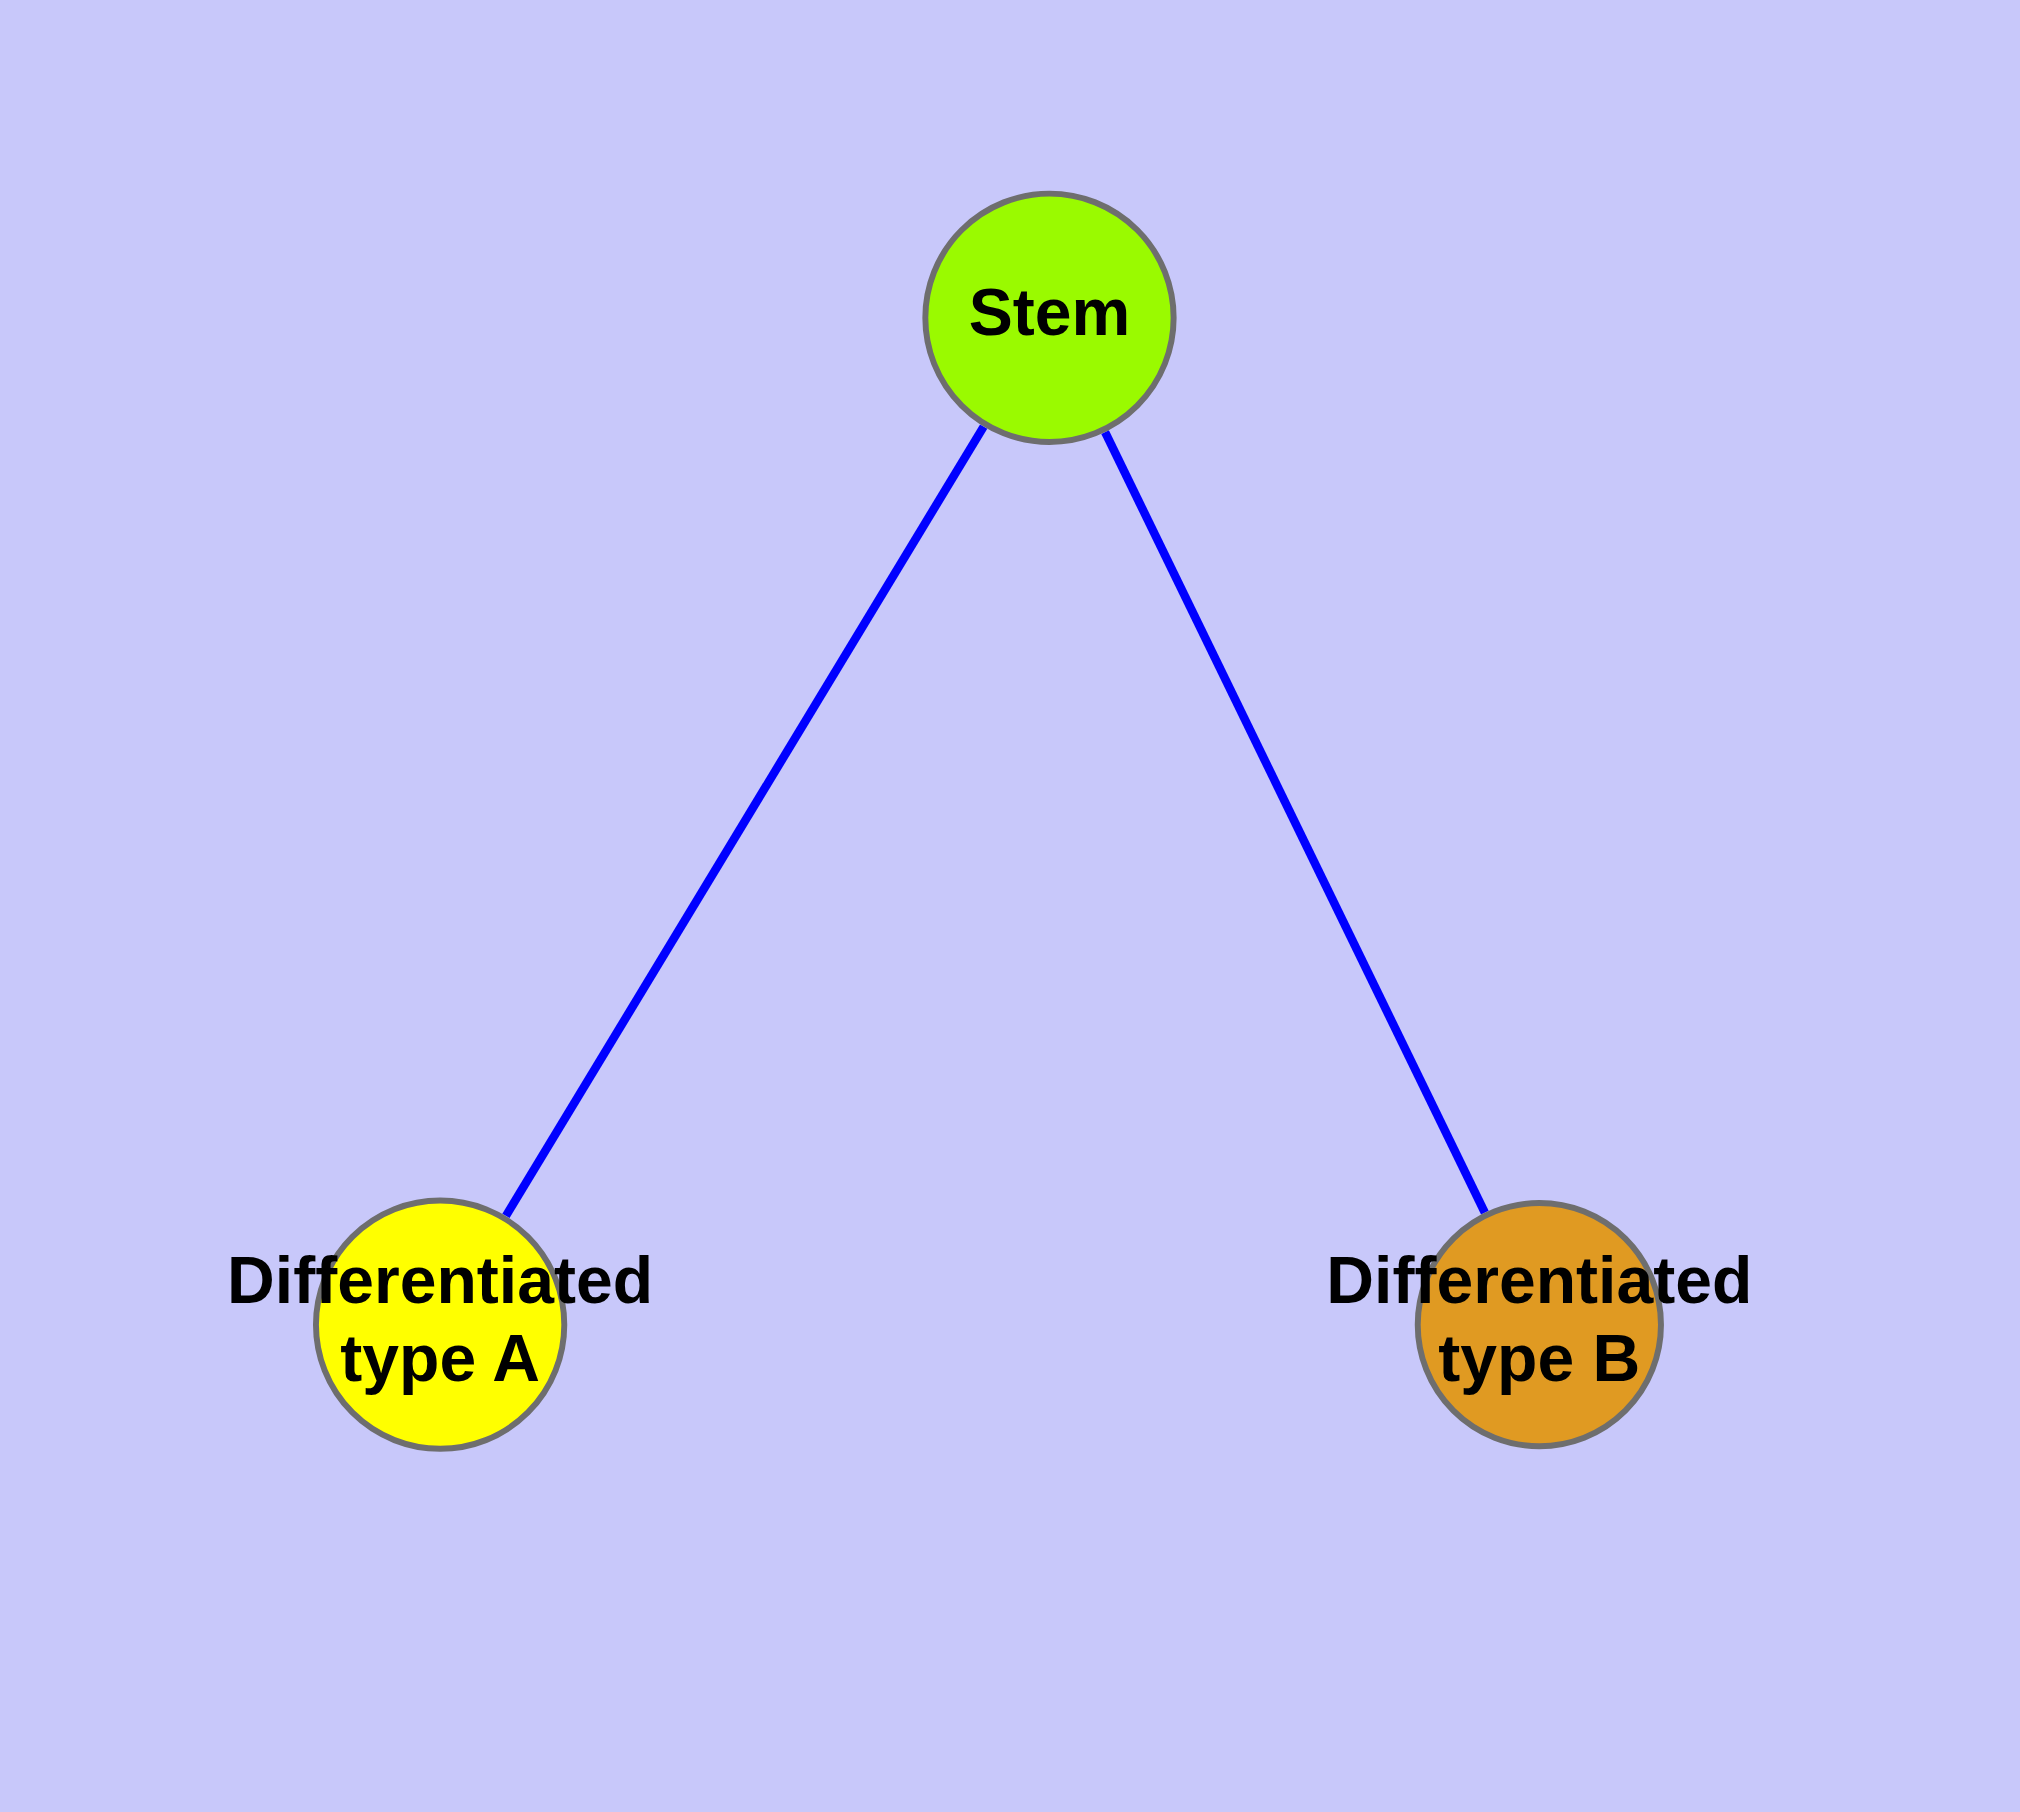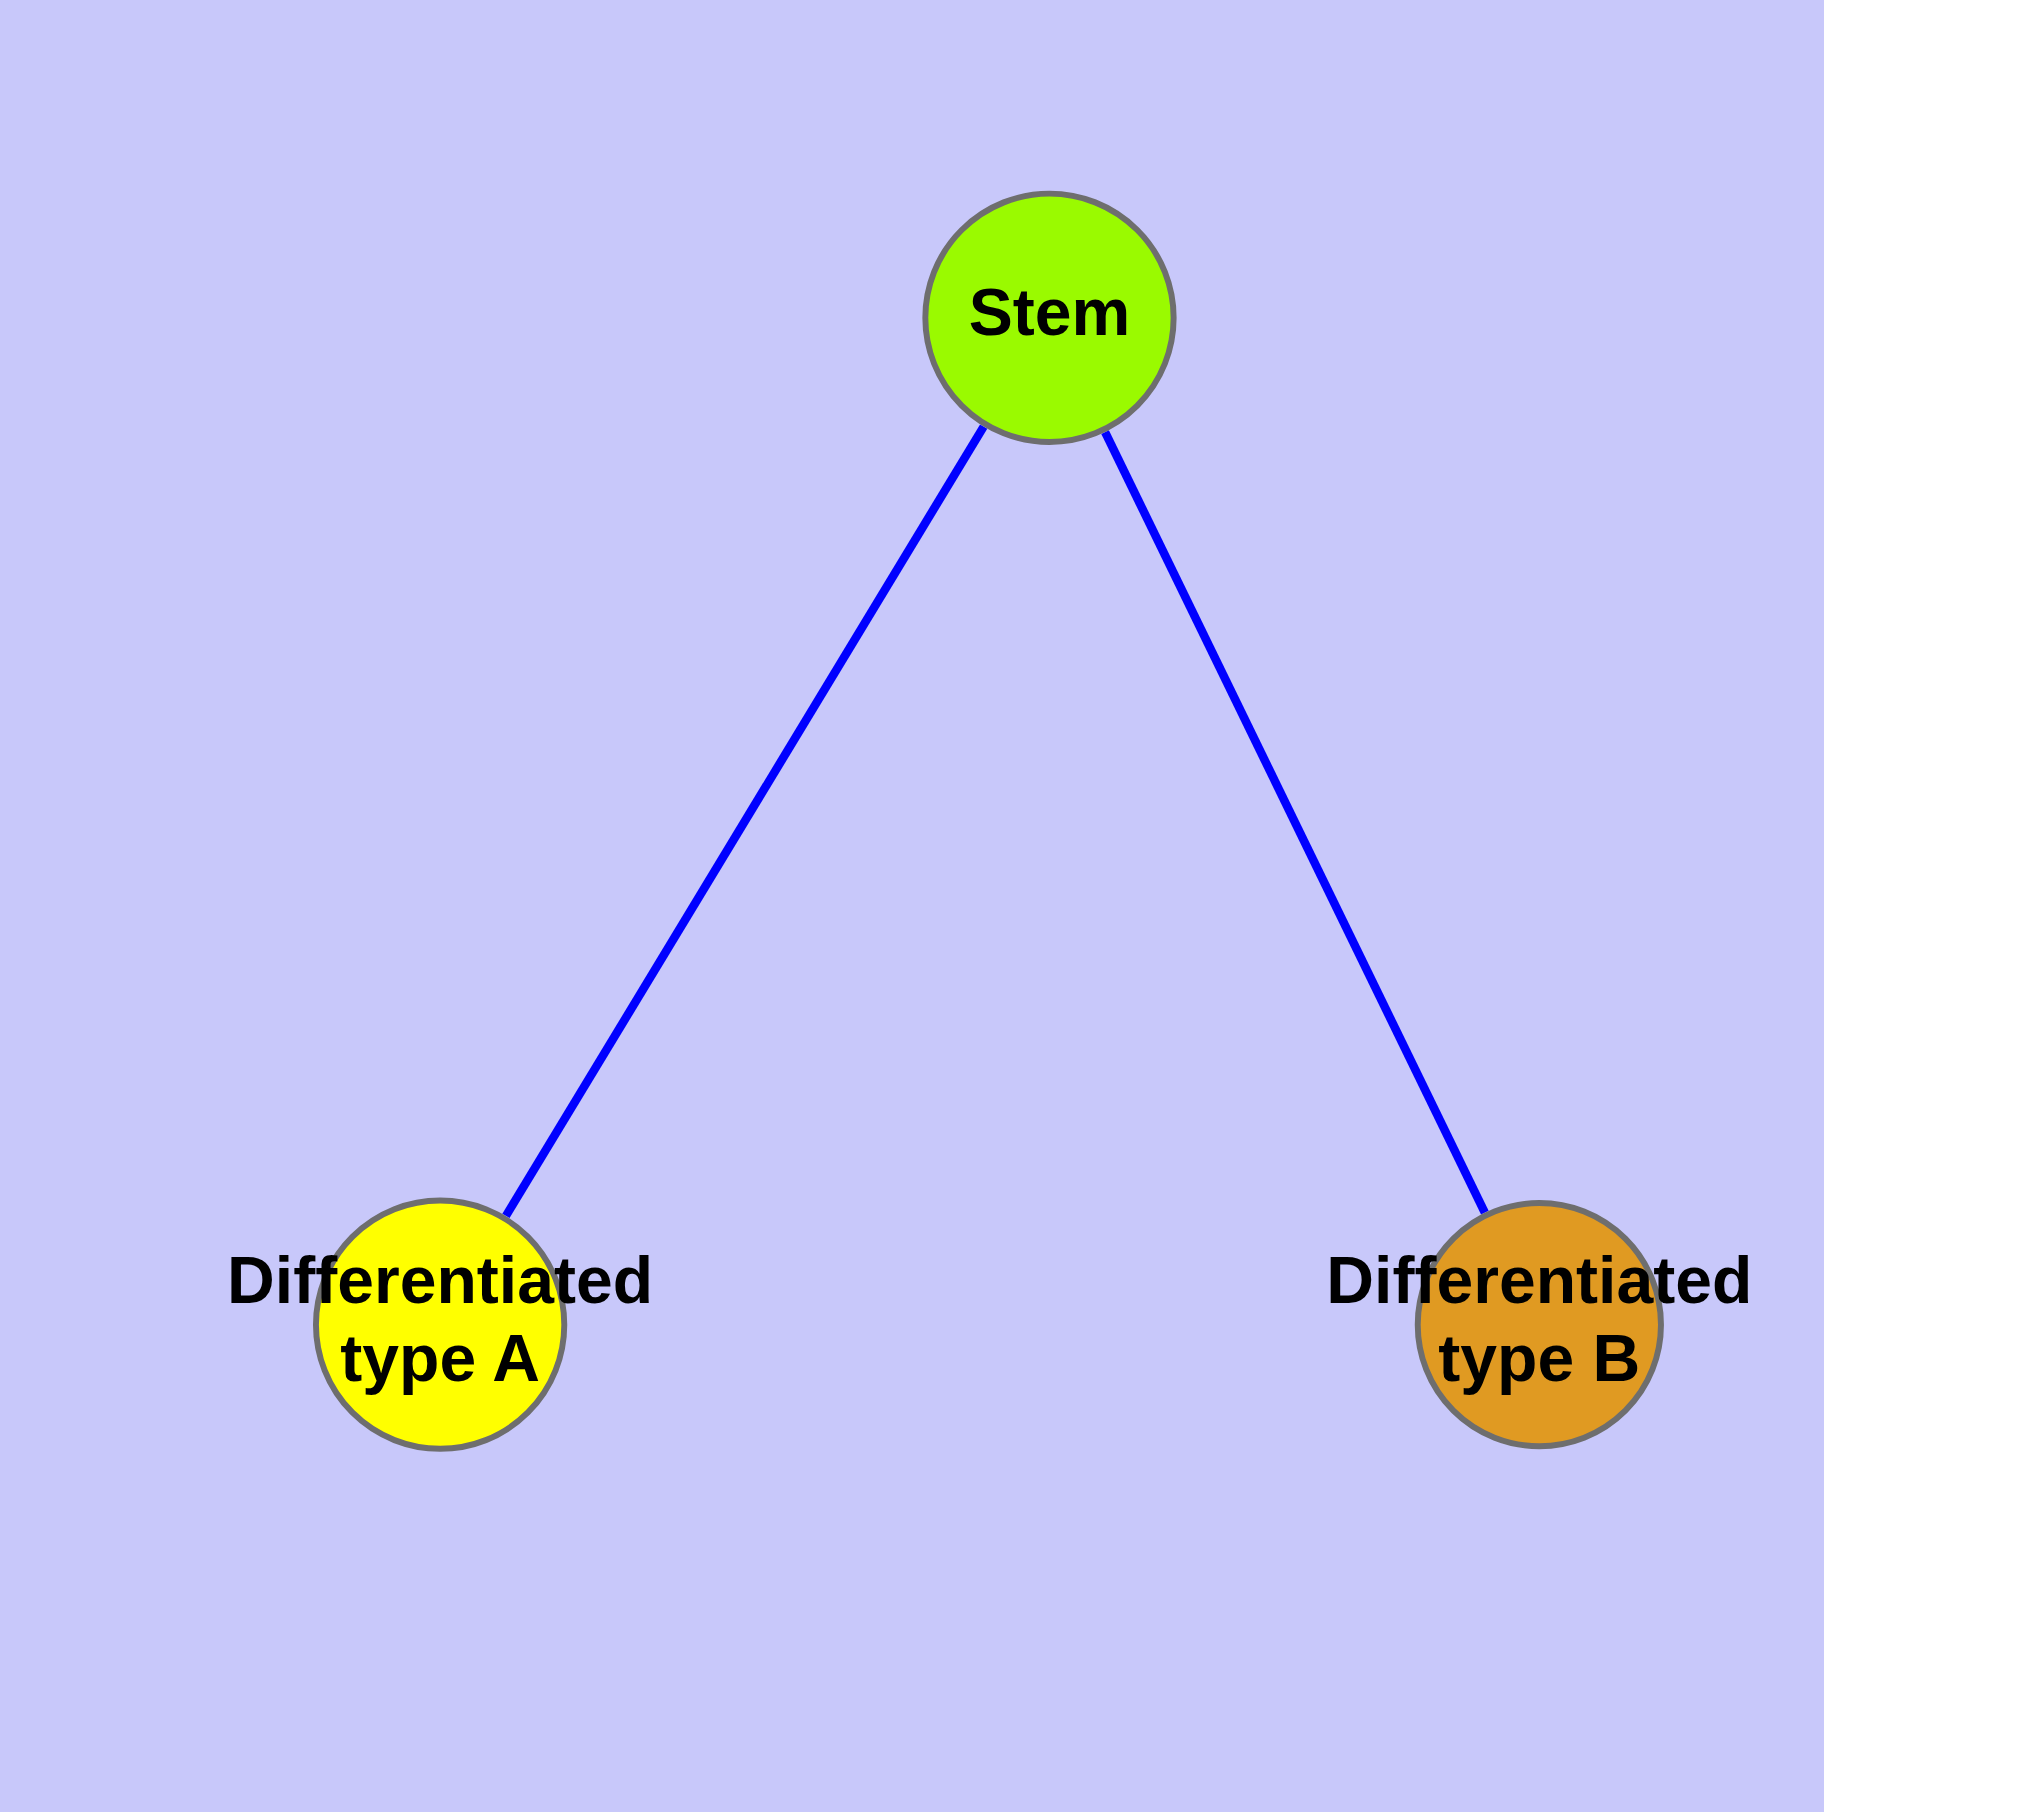--- a/index.html
+++ b/index.html
@@ -28,21 +28,21 @@
     font-weight: bold;
     fill: #000000;
     paint-order: normal;
     dominant-baseline: middle;
     text-anchor: middle;
   }
 </style>
 </head>
 <body>
 
-<div id="canvas" style="width: 1824px; height: 1812px; background: rgb(200, 200, 250);">
+<div id="canvas" style="width: 2020px; height: 1812px; background: rgb(200, 200, 250);">
   <svg id="graph-svg" viewBox="0 0 2384 2138" xmlns="http://www.w3.org/2000/svg" style="width: 2021px; height: 1812px;">
     <rect id="bg-rect" x="0" y="0" width="2384" height="2138" fill="#C8C8FA"></rect>
     <g id="edges-layer">
         <line x1="1160.3337590551046" y1="503.3275302399663" x2="596.6662409448954" y2="1434.6724697600337" stroke="#0000FF" stroke-width="10" stroke-linecap="butt"></line>
         <line x1="1303.6248204490325" y1="509.8828489506069" x2="1751.6876759599481" y2="1430.8148080284052" stroke="#0000FF" stroke-width="10" stroke-linecap="butt"></line>
       </g>
     <g id="nodes-layer">
         <circle cx="1238" cy="375" r="146.5" fill="#9AFA00" stroke="#6E6E6E" stroke-width="7"></circle>
         <circle cx="519" cy="1563" r="146.5" fill="#FFFF00" stroke="#6E6E6E" stroke-width="7"></circle>
         <circle cx="1816" cy="1563" r="143.5" fill="#E09A22" stroke="#6E6E6E" stroke-width="7"></circle>

